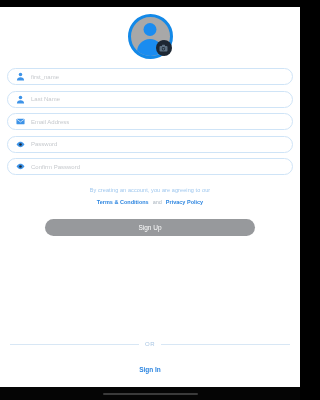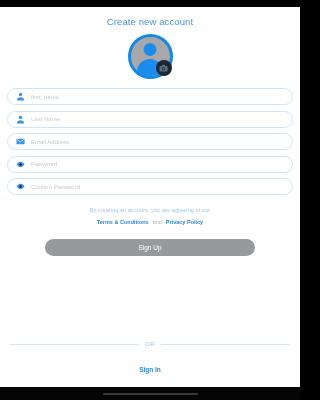--- a/index.html
+++ b/index.html
@@ -231,21 +231,20 @@
 </style>
 </head>
 <body>
 
 <div class="phone">
 
   <div class="status-bar"></div>
 
   <div class="screen">
 
-    <div class="page-title">Create new account</div>
 
     <div class="avatar-wrap">
       <div class="avatar">
         <div class="avatar-person">
           <div class="avatar-head"></div>
           <div class="avatar-body"></div>
         </div>
         <div class="camera-badge">
           <svg width="9" height="8" viewBox="0 0 18 16">
             <rect x="1" y="4" width="16" height="11" rx="2" fill="#5c7082"></rect>

